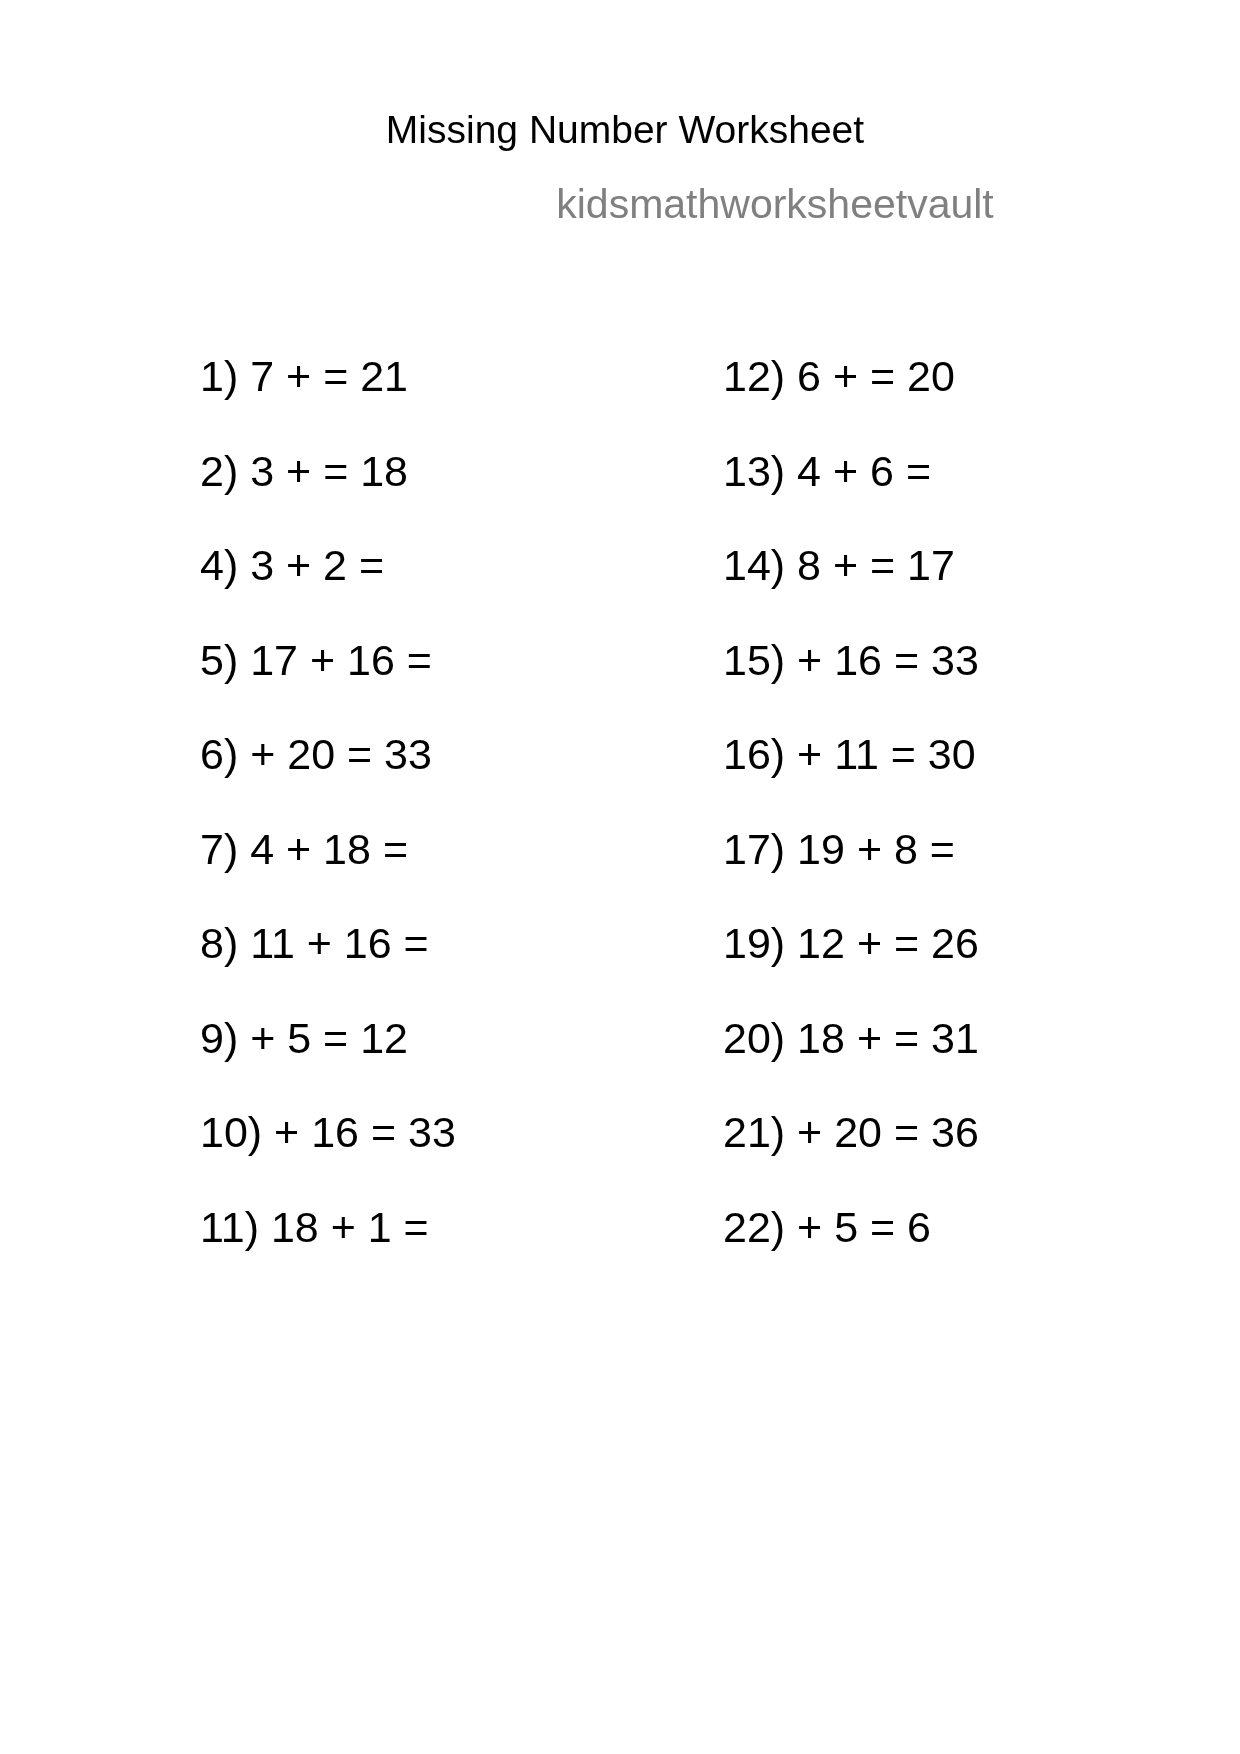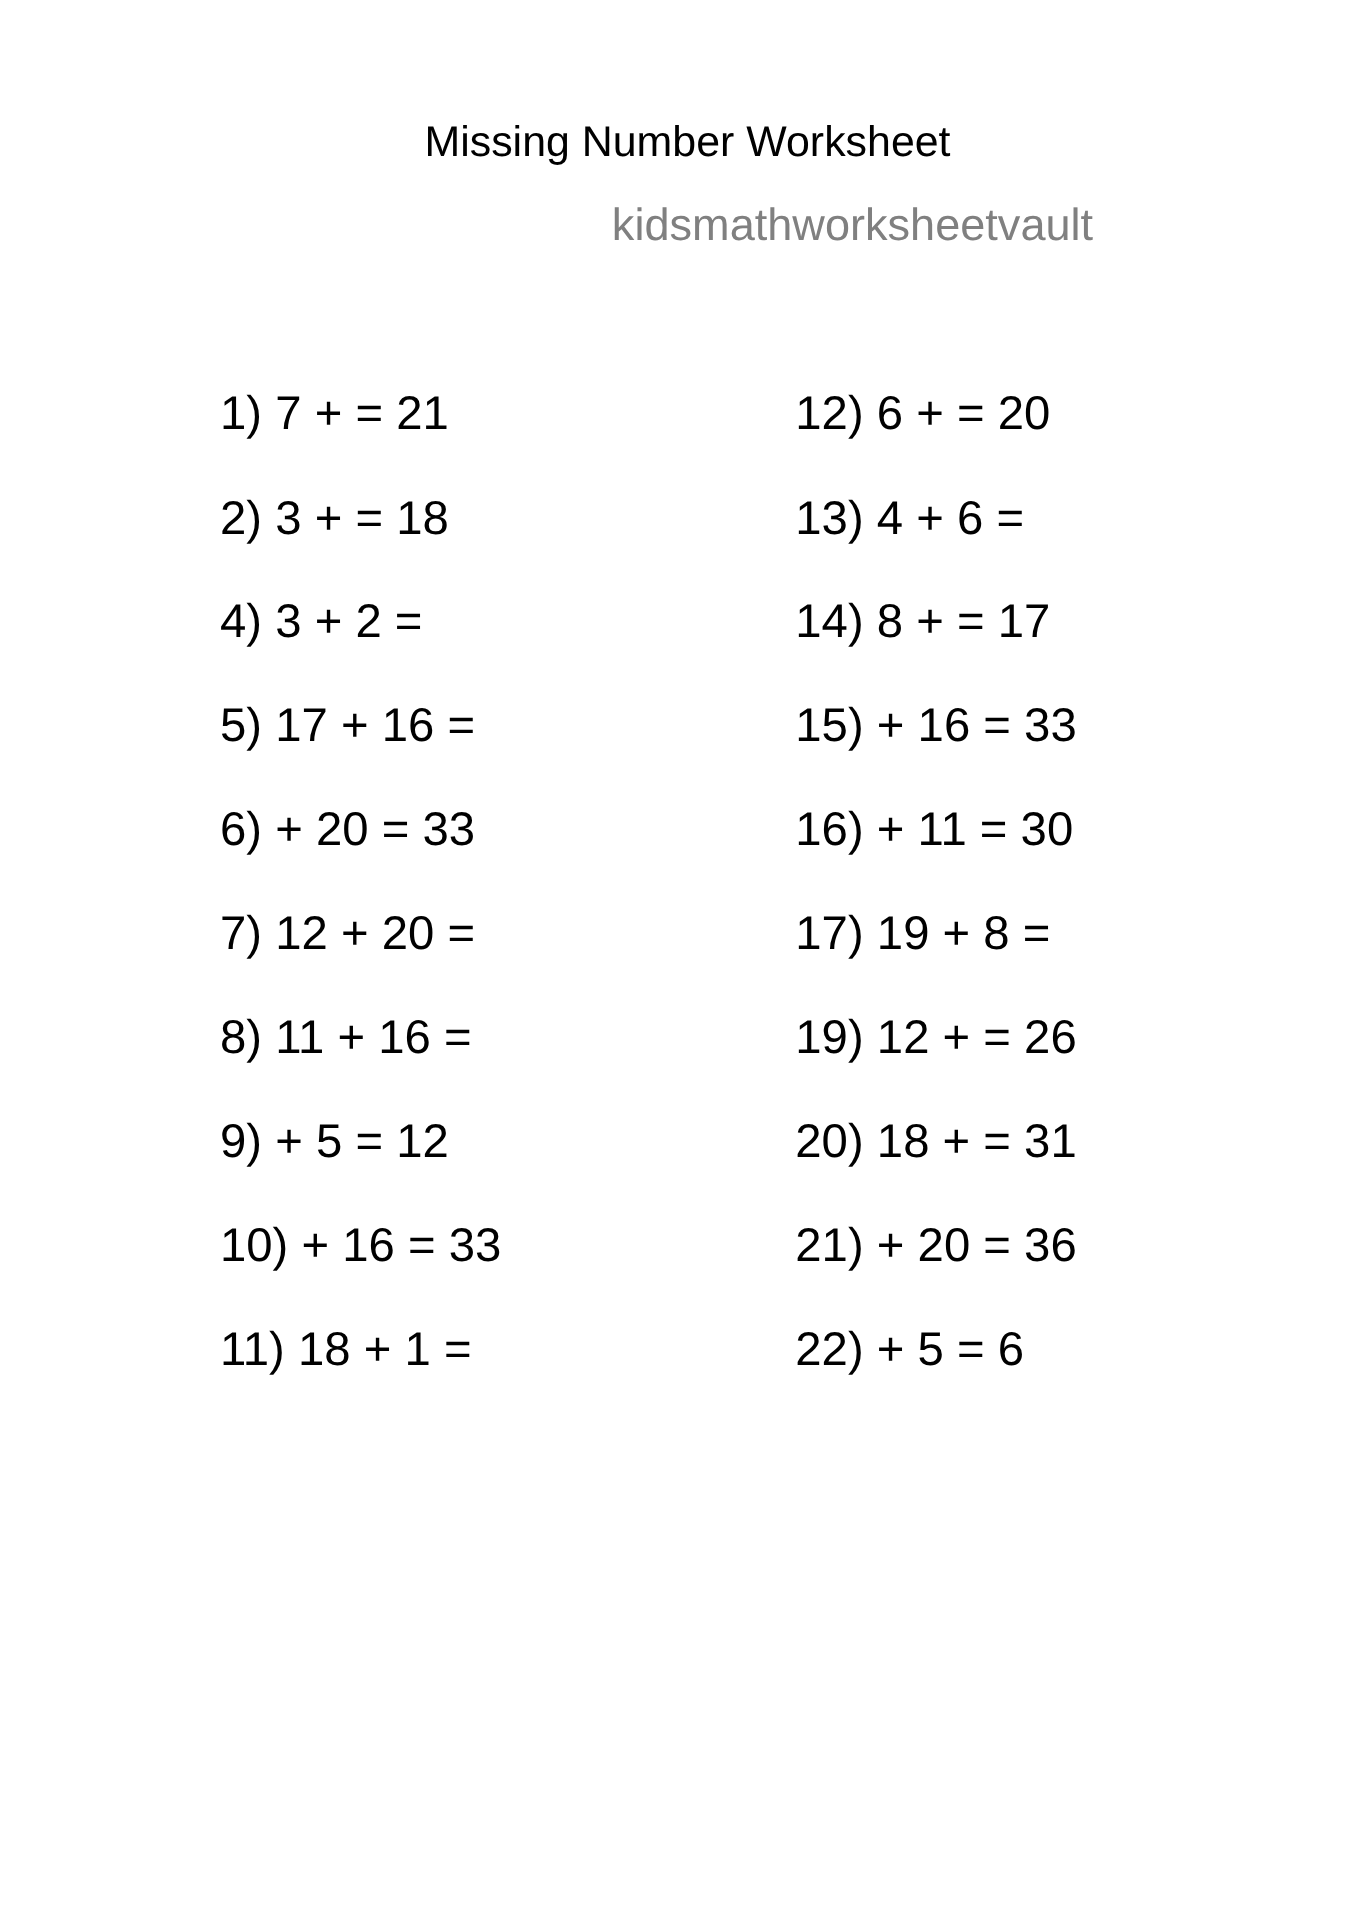--- a/index.html
+++ b/index.html
@@ -65,21 +65,21 @@
 
 <div class="title">Missing Number Worksheet</div>
 <div class="subtitle" style="color: rgb(128, 128, 128);">kidsmathworksheetvault</div>
 
 <div class="column col-left">
     <div class="problem"><span>1)</span> <span>7 +</span> <span class="blank"></span> <span>= 21</span> </div>
     <div class="problem"><span>2)</span> <span>3 +</span> <span class="blank"></span> <span>= 18</span> </div>
     <div class="problem"><span>4)</span> <span>3 + 2 =</span> <span class="blank"></span> </div>
     <div class="problem"><span>5)</span> <span>17 + 16 =</span> <span class="blank"></span> </div>
     <div class="problem"><span>6)</span> <span class="blank"></span> <span>+ 20 = 33</span> </div>
-    <div class="problem"><span>7)</span> <span>12 + 20 =</span> <span class="blank"></span> </div>
+    <div class="problem"><span>7)</span> <span>4 + 18 =</span> <span class="blank"></span> </div>
     <div class="problem"><span>8)</span> <span>11 + 16 =</span> <span class="blank"></span> </div>
     <div class="problem"><span>9)</span> <span class="blank"></span> <span>+ 5 = 12</span> </div>
     <div class="problem"><span>10)</span> <span class="blank"></span> <span>+ 16 = 33</span> </div>
     <div class="problem"><span>11)</span> <span>18 + 1 =</span> <span class="blank"></span> </div>
   </div>
 <div class="column col-right">
     <div class="problem"><span>12)</span> <span>6 +</span> <span class="blank"></span> <span>= 20</span> </div>
     <div class="problem"><span>13)</span> <span>4 + 6 =</span> <span class="blank"></span> </div>
     <div class="problem"><span>14)</span> <span>8 +</span> <span class="blank"></span> <span>= 17</span> </div>
     <div class="problem"><span>15)</span> <span class="blank"></span> <span>+ 16 = 33</span> </div>

